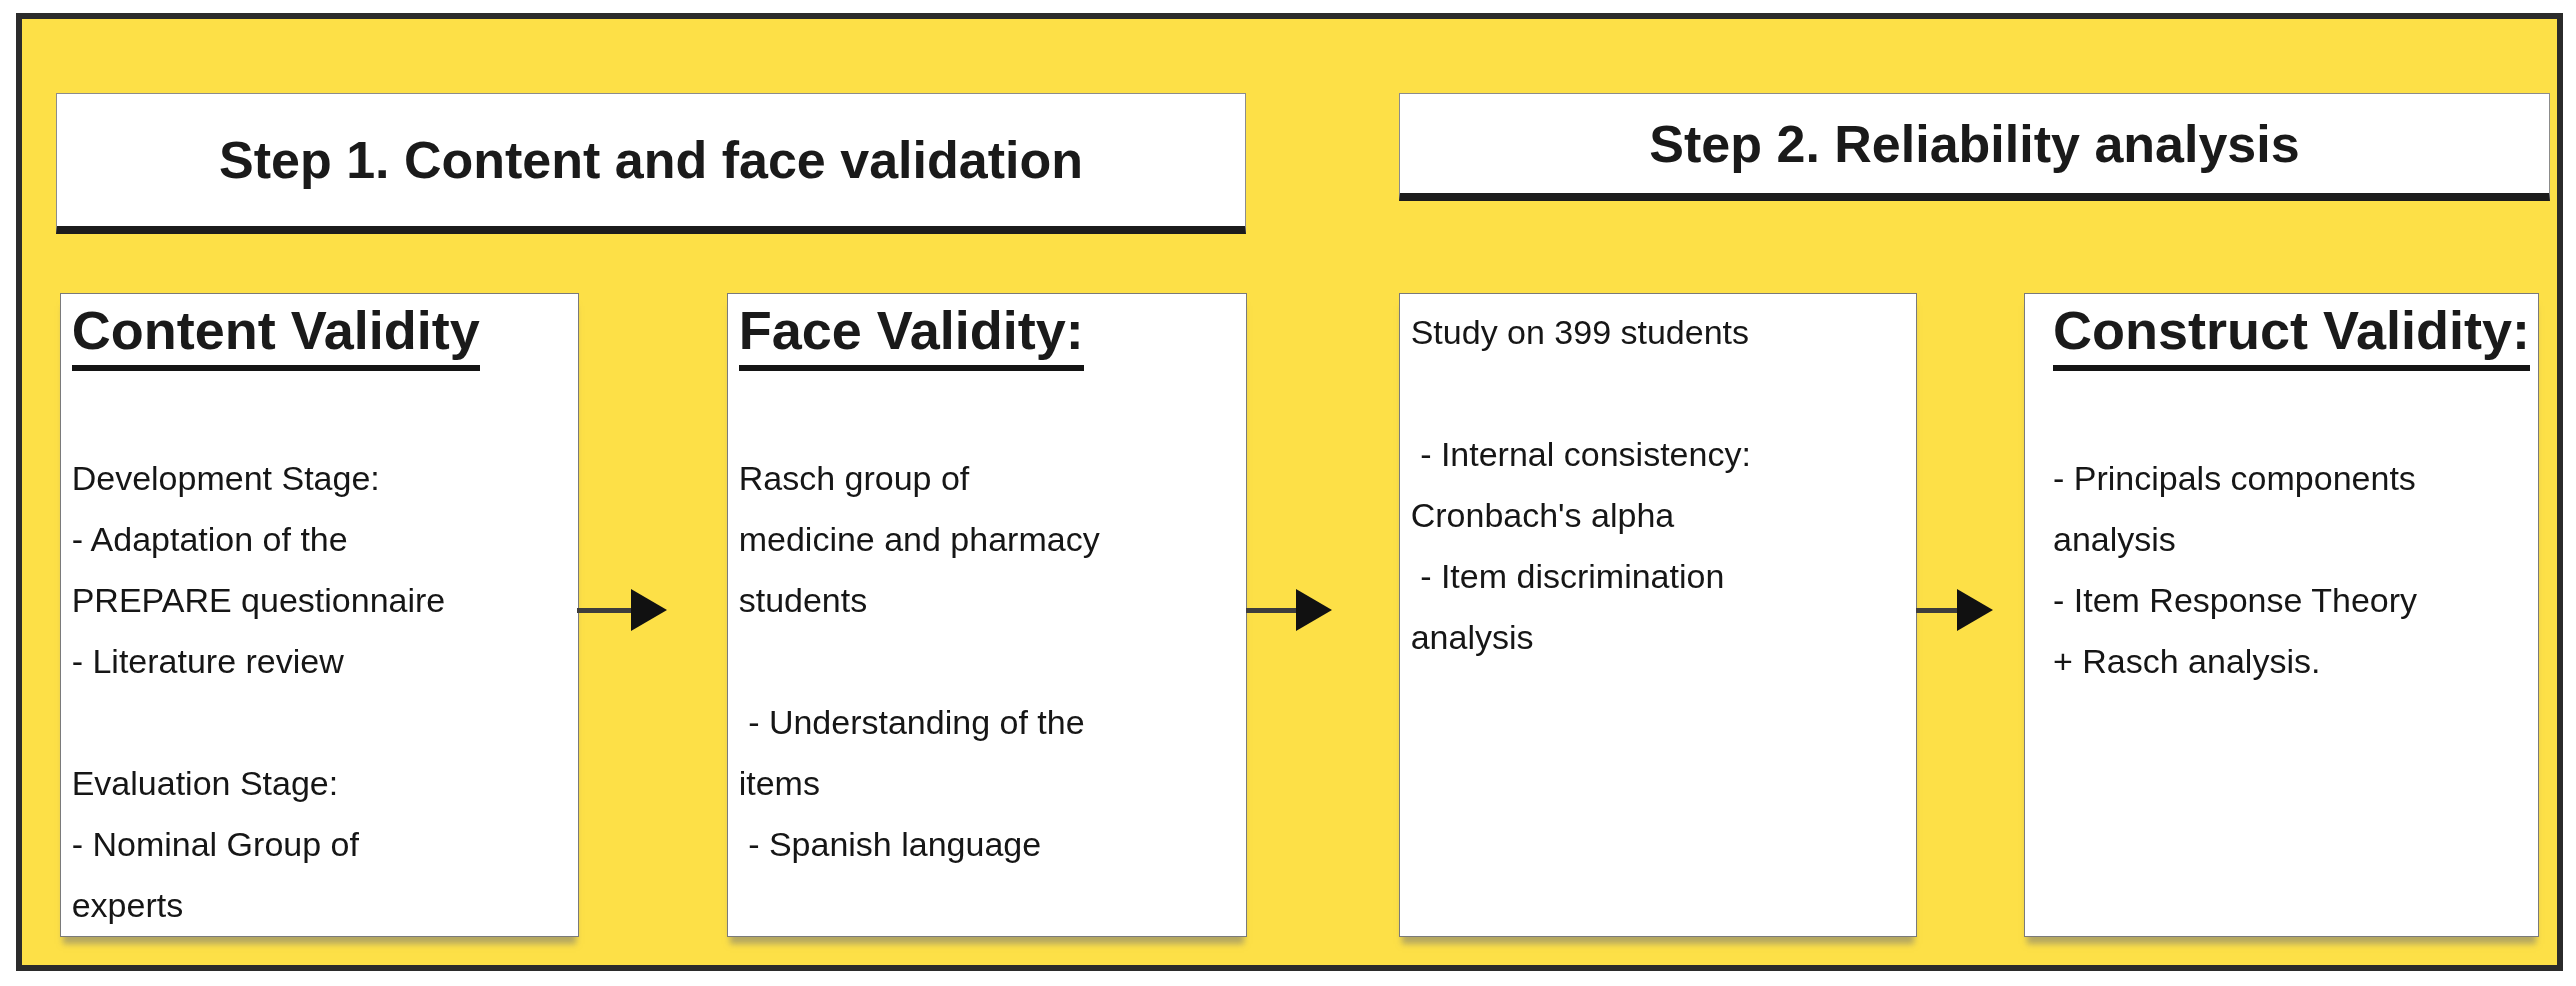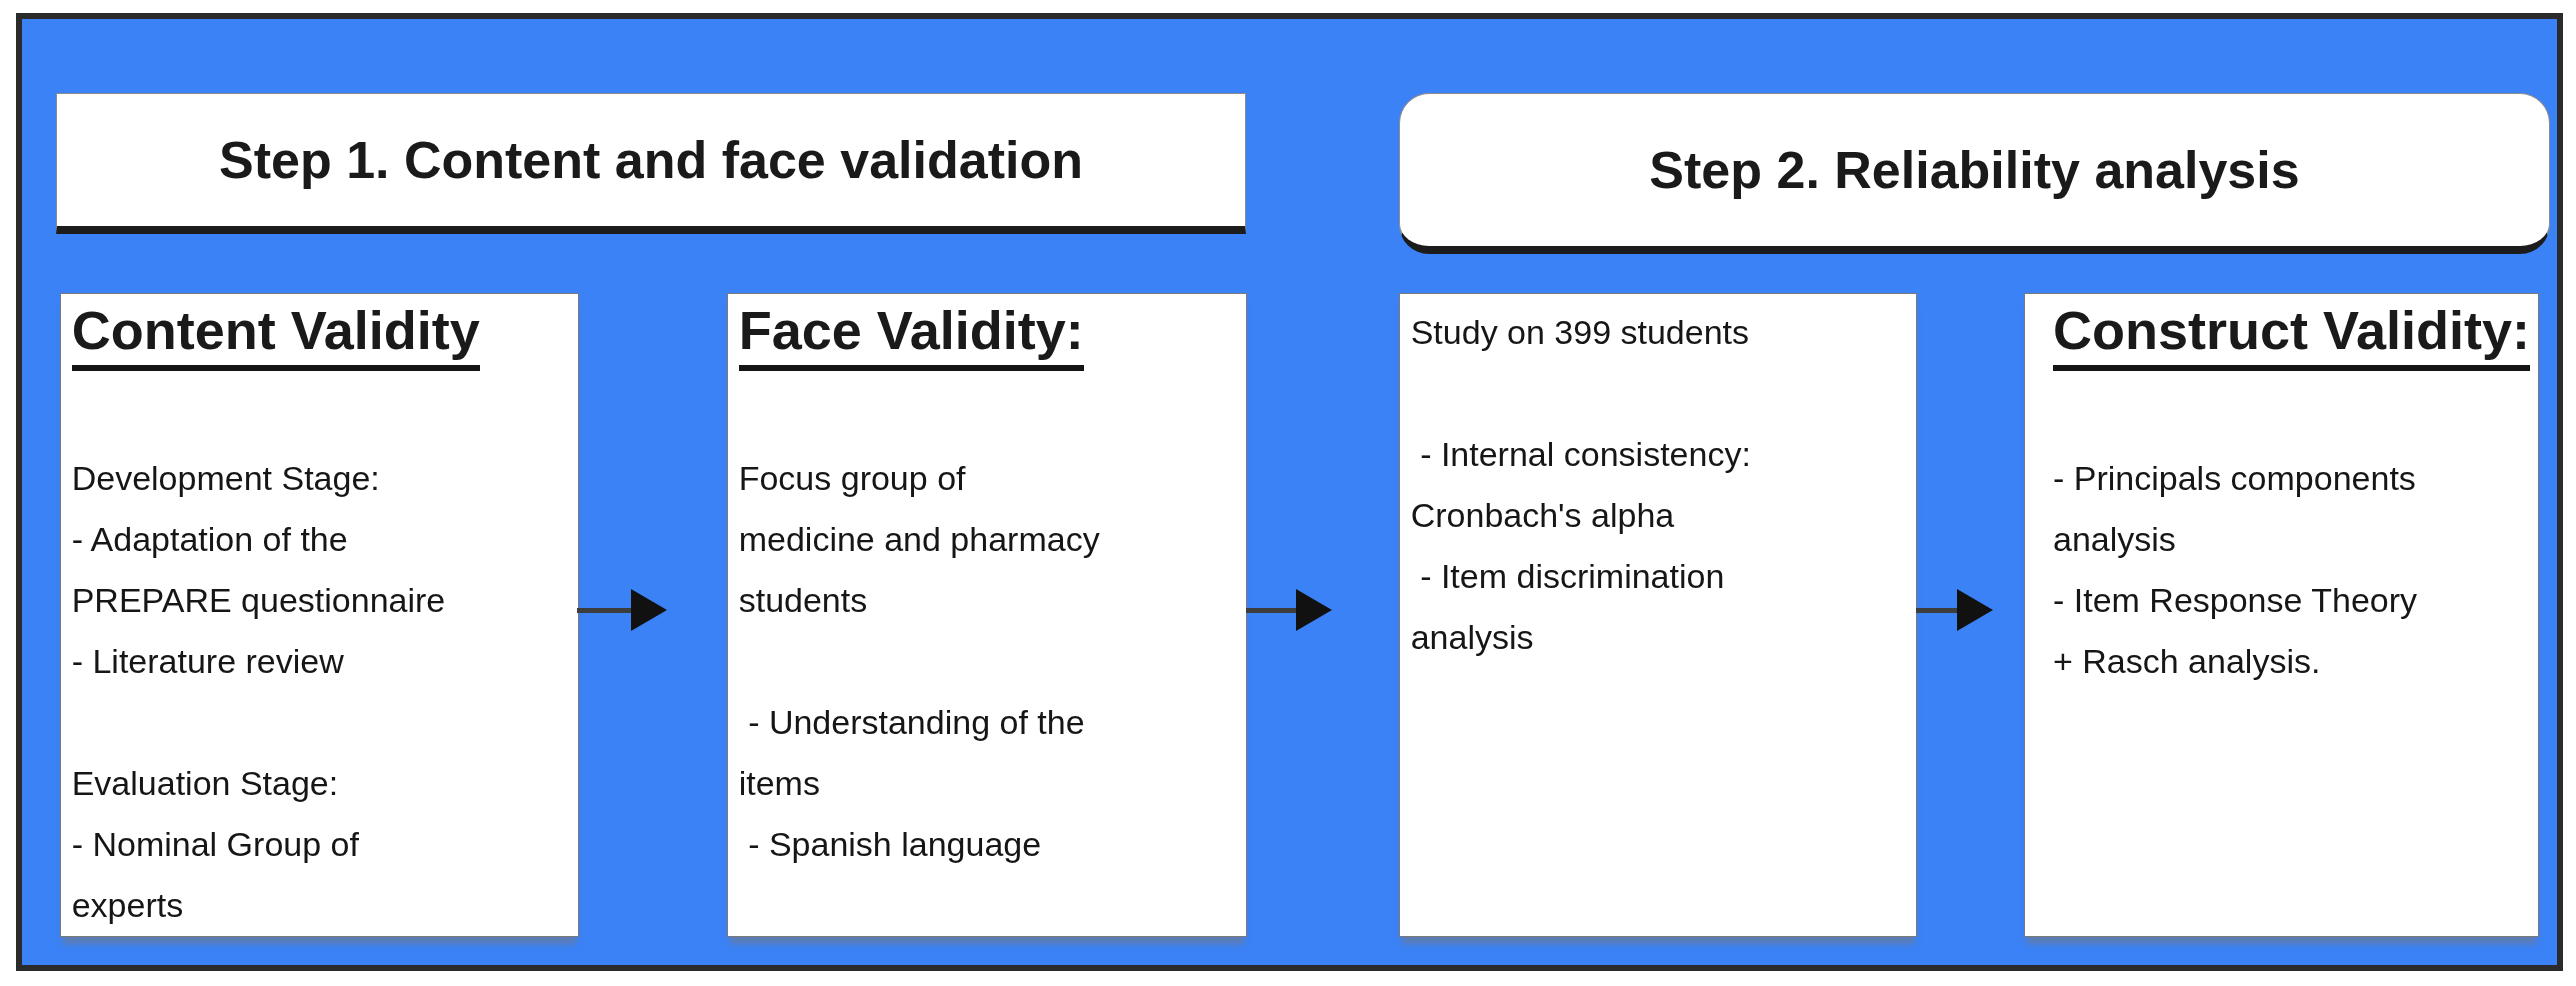--- a/index.html
+++ b/index.html
@@ -2,30 +2,30 @@
 <html style="font-size:9.5px"><head>
 <meta charset="utf-8">
 <style>
   html,body { margin:0; padding:0; background:#ffffff; }
   .page {
     position:relative; width:2576px; height:986px; background:#ffffff;
     font-family:"Liberation Sans", sans-serif; color:#1a1a1a; overflow:hidden;
   }
   .outer-frame {
     position:absolute; left:16px; top:13px; width:2547px; height:958px;
-    border:6.6px solid #2b2b2b; box-sizing:border-box; background:#3b82f6;
+    border:6.6px solid #2b2b2b; box-sizing:border-box; background:#fde047;
   }
   .header-box {
     position:absolute; box-sizing:border-box;
     border:1.8px solid #8c8c8c; border-bottom:8.4px solid #1c1c1c;
     background:#ffffff;
     display:flex; align-items:center; justify-content:center;
   }
   #header-step1 { left:34px;  top:74px; width:1190px; height:141px; }
-  #header-step2 { left:1377px; top:74px; width:1151px; height:161px;border-radius:30px; }
+  #header-step2 { left:1377px; top:74px; width:1151px; height:108px; }
   .header-title { font-size:52px; font-weight:bold; letter-spacing:0px; white-space:nowrap; }
 
   .content-box {
     position:absolute; top:274px; height:644px; box-sizing:border-box;
     border:1.8px solid #7a7a7a; background:#ffffff;
     padding:8.4px 9.5px 0 10.7px;
     box-shadow:0 9.5px 6px -3px rgba(120,120,120,0.55);
   }
   #box-content-validity   { left:38px;   width:519px; }
   #box-face-validity      { left:705px; width:520px; }
@@ -80,21 +80,21 @@
 
 Evaluation Stage:
 - Nominal Group of
 experts</div>
     </div>
 
     <div class="content-box" id="box-face-validity">
       <div class="box-heading">
         <span class="underline">Face Validity:</span>
       </div>
-      <div class="box-body">Focus group of
+      <div class="box-body">Rasch group of
 medicine and pharmacy
 students
 
  - Understanding of the
 items
  - Spanish language</div>
     </div>
 
     <div class="content-box" id="box-reliability">
       <div class="box-body">Study on 399 students

